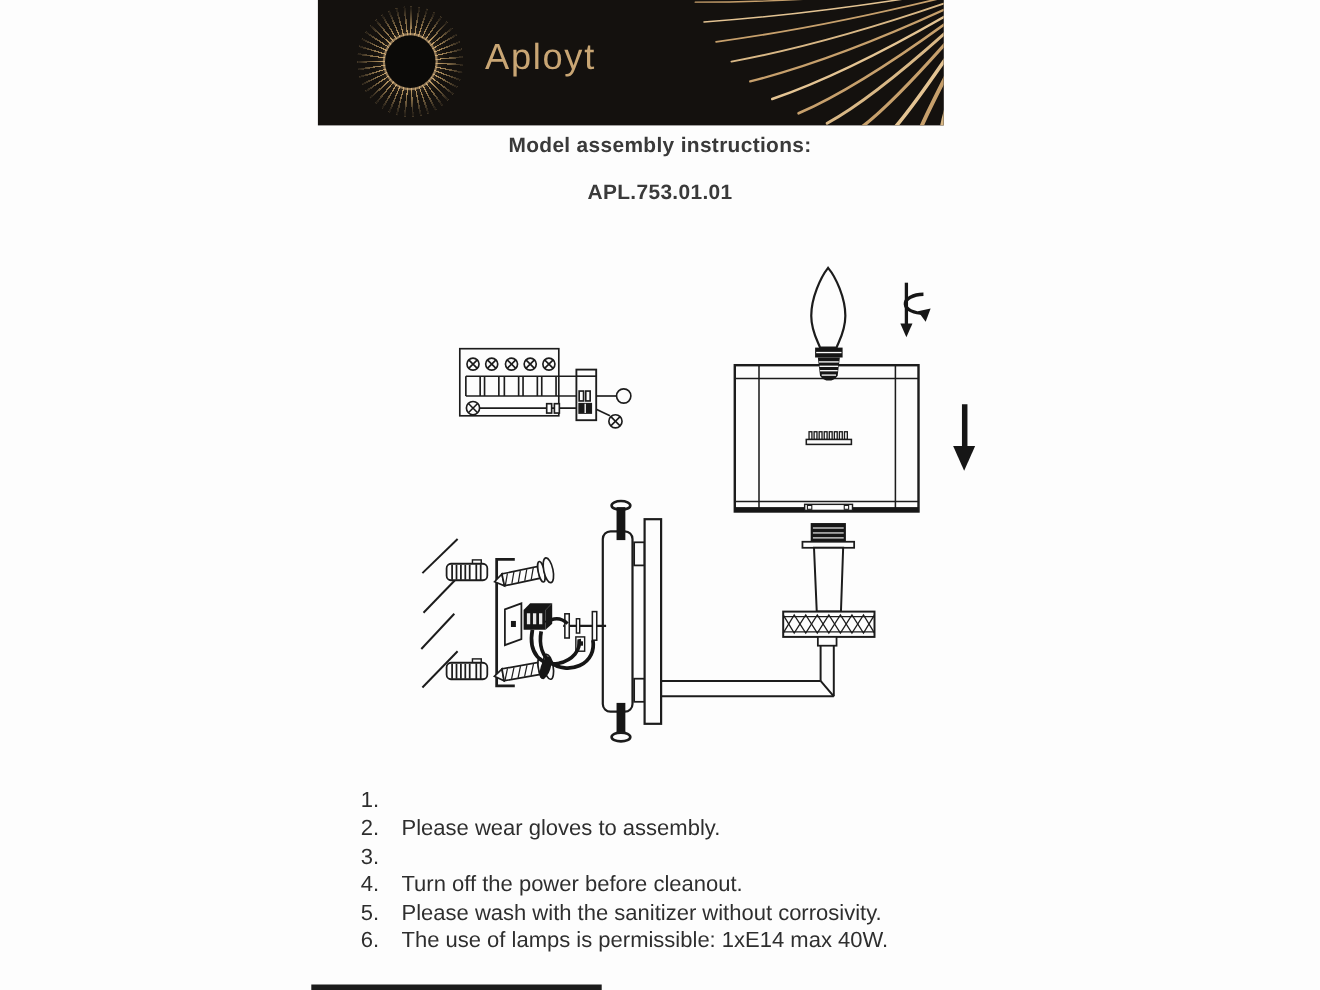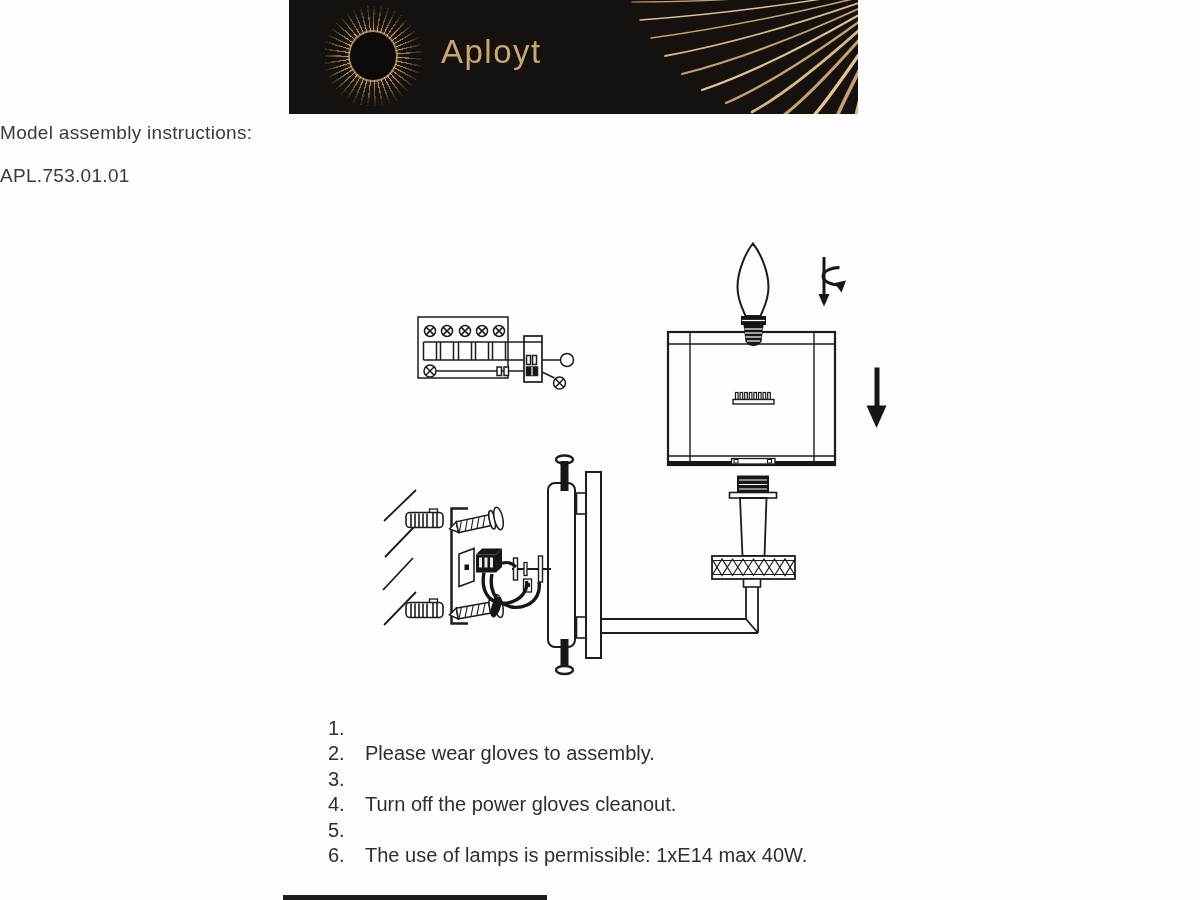--- a/index.html
+++ b/index.html
@@ -16,21 +16,21 @@
     background:radial-gradient(circle closest-side,rgba(20,17,14,0) 54%,rgba(20,17,14,.55) 82%,rgba(20,17,14,.9) 100%);}
   .burst-core{position:absolute;left:50%;top:50%;width:46px;height:48px;transform:translate(-50%,-50%);
     background:#0b0a08;border-radius:50%;
     box-shadow:0 0 0 2px rgba(220,184,132,.6),0 0 12px rgba(220,184,132,.35);}
   .brand{
     position:absolute;left:152px;top:33px;font-size:33px;letter-spacing:1.5px;
     color:#c9a674;font-weight:400;
   }
   .rays{position:absolute;right:0;top:0;width:624px;height:114px;}
   
-  .titles{position:absolute;left:0;top:122px;width:1200px;text-align:left;color:#3a3a3a;}
+  .titles{position:absolute;left:0;top:122px;width:1200px;text-align:center;color:#3a3a3a;font-weight:bold;}
   .titles .t1{font-size:19px;letter-spacing:.3px;}
   .titles .t2{font-size:19px;letter-spacing:.3px;margin-top:21px;}
   
   .diagram{position:absolute;left:0;top:0;width:1200px;height:900px;}
   
   .list{position:absolute;left:328px;top:716px;width:620px;color:#2e2e2e;}
   .li{display:flex;font-size:20px;line-height:25.4px;}
   .li .num{width:37px;flex:0 0 37px;}
   
   .bottom-bar{position:absolute;left:283px;top:895px;width:264px;height:5px;background:#1c1c1c;}
@@ -309,24 +309,25 @@
     </div>
     <div class="li">
       <span class="num">2.</span>
       <span class="txt">Please wear gloves to assembly.</span>
     </div>
     <div class="li">
       <span class="num">3.</span>
     </div>
     <div class="li">
       <span class="num">4.</span>
-      <span class="txt">Turn off the power gloves cleanout.</span>
+      <span class="txt">Turn off the power before cleanout.</span>
     </div>
     <div class="li">
       <span class="num">5.</span>
+      <span class="txt">Please wash with the sanitizer without corrosivity.</span>
     </div>
     <div class="li">
       <span class="num">6.</span>
       <span class="txt">The use of lamps is permissible: 1xE14 max 40W.</span>
     </div>
   </div>
 
   <div class="bottom-bar"></div>
 </div>
 

